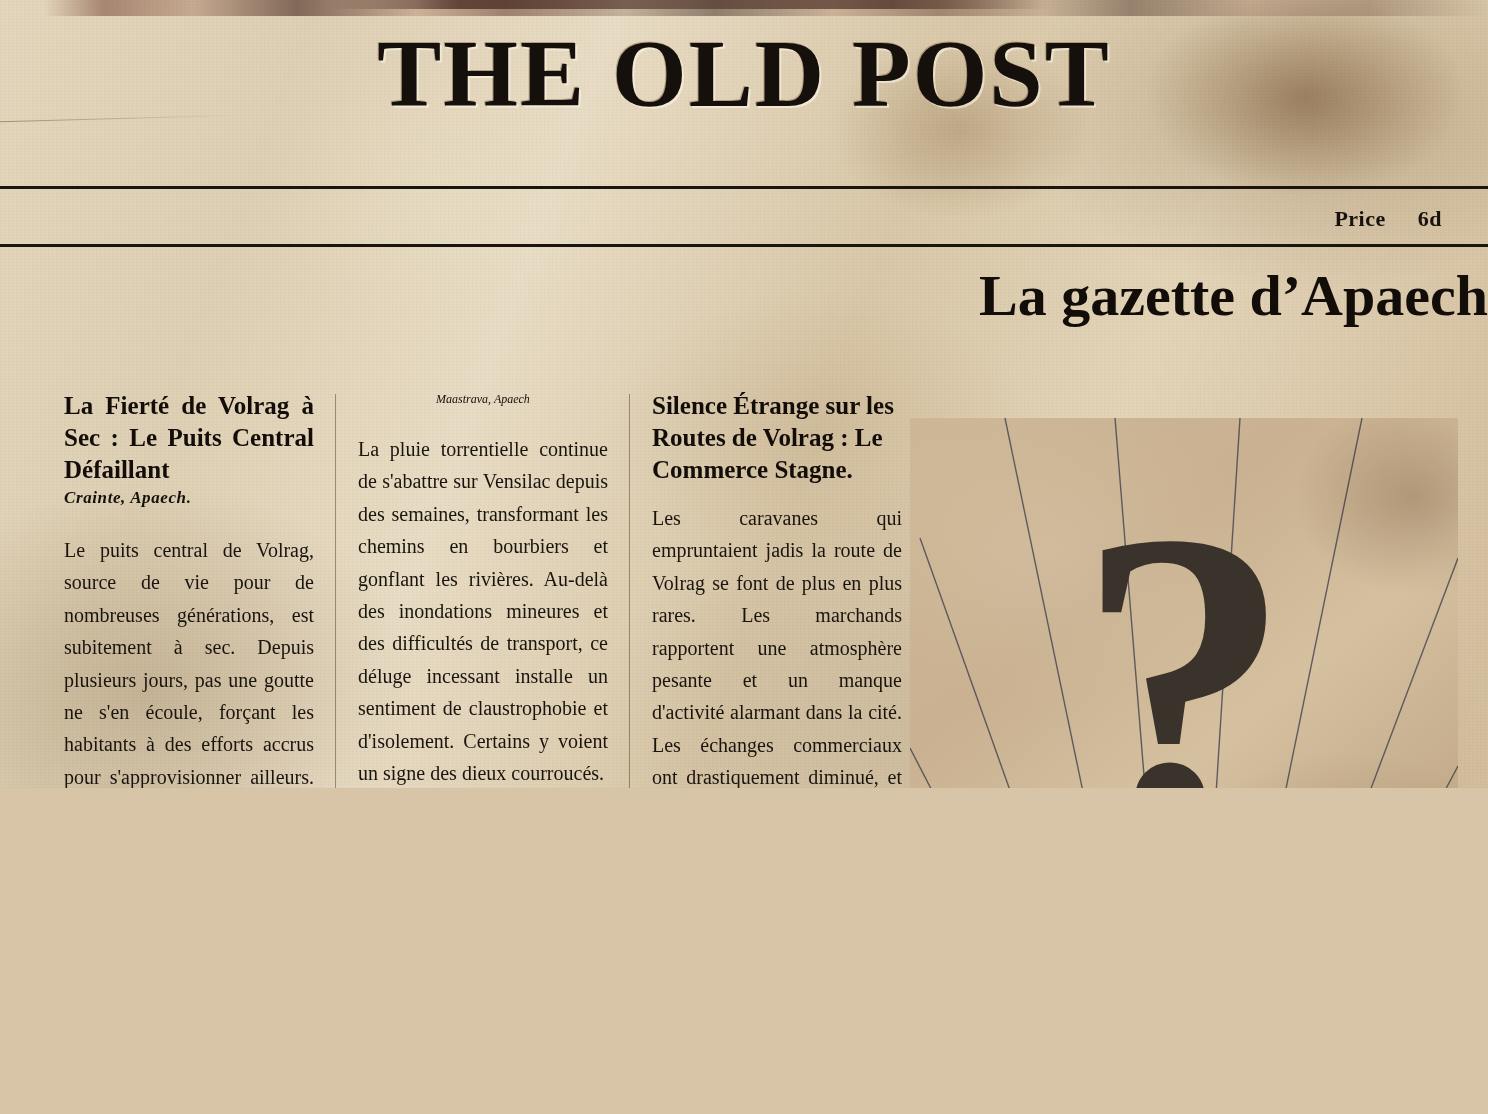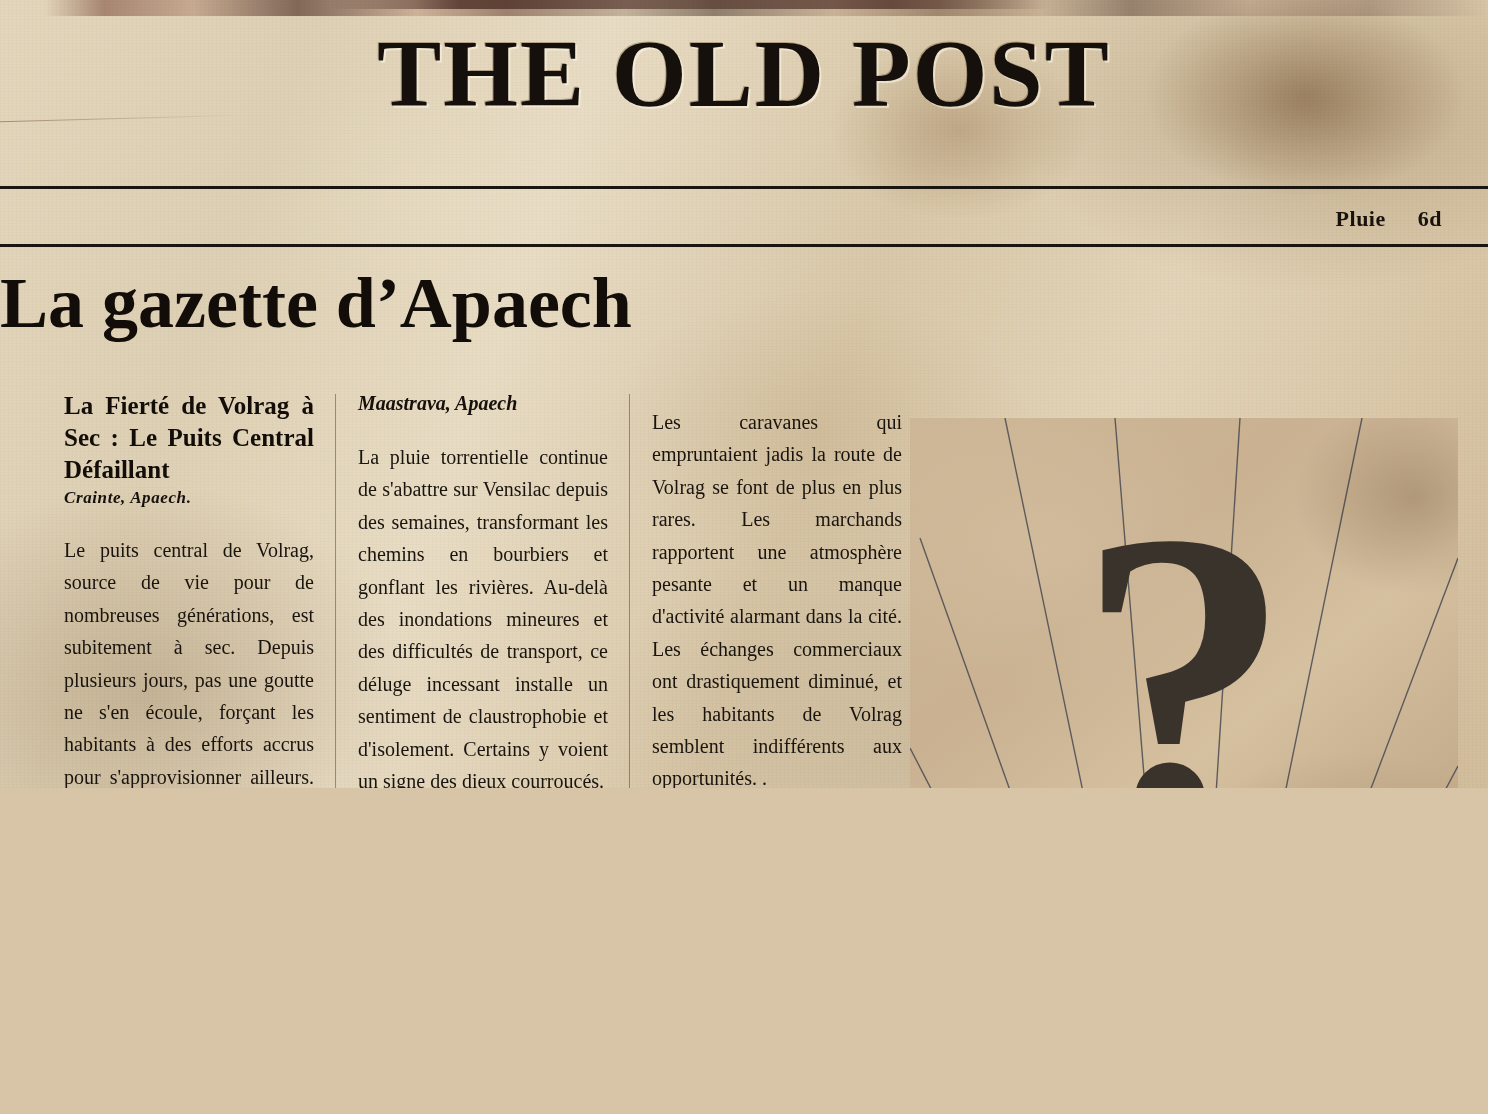--- a/index.html
+++ b/index.html
@@ -120,22 +120,22 @@
     color: #17120d;
     letter-spacing: .5px;
   }
   .price span.amount { margin-left: 32px; }
 
   
   .headline {
     position: absolute;
     left: 0; top: 262px;
     width: 1488px;
-    text-align: left;
-    font-size: 72px;
+    text-align: right;
+    font-size: 58px;
     font-weight: bold;
     letter-spacing: 0px;
     color: #120d09;
   }
 
   
   .columns {
     position: absolute;
     left: 20px; top: 390px;
     width: 1428px;
@@ -168,23 +168,24 @@
   }
   .col-dateline {
     font-size: 17px;
     font-style: italic;
     font-weight: bold;
     color: #15100b;
     letter-spacing: .6px;
     margin-top: 2px;
   }
   .col-dateline.plain {
-    font-weight: bold;
+    font-weight: normal;
     letter-spacing: 0;
-    font-size: 20px;
+    font-size: 12px;
+    text-align: center;
   }
   .col-body {
     margin-top: 26px;
     font-size: 20px;
     line-height: 1.62;
     text-align: justify;
     color: #1a140e;
   }
   .col3 .col-body { margin-top: 16px; }
 
@@ -239,41 +240,42 @@
   <div class="crease"></div>
 
   <div class="masthead">
     <div class="masthead-title">THE OLD POST</div>
   </div>
 
   <div class="rule-top"></div>
   <div class="rule-bottom"></div>
 
   <div class="price">
-    <span>Pluie</span><span class="amount">6d</span>
+    <span>Price</span><span class="amount">6d</span>
   </div>
 
   <div class="headline">La gazette d’Apaech</div>
 
   <div class="columns">
 
     <div class="col col1">
       <div class="col-head">La Fierté de Volrag à Sec : Le Puits Central Défaillant</div>
       <div class="col-dateline">Crainte, Apaech.</div>
       <div class="col-body">Le puits central de Volrag, source de vie pour de nombreuses générations, est subitement à sec. Depuis plusieurs jours, pas une goutte ne s'en écoule, forçant les habitants à des efforts accrus pour s'approvisionner ailleurs. Cette défaillance sans précédent ajoute aux inquiétudes croissantes concernant la ville. Les anciens parlent de mauvais présages.</div>
       <div class="col-divider" style="right:0;"></div>
     </div>
 
     <div class="col col2">
       <div class="col-dateline plain">Maastrava, Apaech</div>
       <div class="col-body">La pluie torrentielle continue de s'abattre sur Vensilac depuis des semaines, transformant les chemins en bourbiers et gonflant les rivières. Au-delà des inondations mineures et des difficultés de transport, ce déluge incessant installe un sentiment de claustrophobie et d'isolement. Certains y voient un signe des dieux courroucés.</div>
       <div class="col-divider" style="right:0;"></div>
     </div>
 
     <div class="col col3">
+      <div class="col-head" style="text-align:left;text-align-last:left;">Silence Étrange sur les Routes de Volrag : Le Commerce Stagne.</div>
       <div class="col-body">Les caravanes qui empruntaient jadis la route de Volrag se font de plus en plus rares. Les marchands rapportent une atmosphère pesante et un manque d'activité alarmant dans la cité. Les échanges commerciaux ont drastiquement diminué, et les habitants de Volrag semblent indifférents aux opportunités. .</div>
     </div>
 
   </div>
 
   <div class="photo">
     <svg class="sunburst" viewBox="0 0 548 660">
       <g stroke="#4a4a52" stroke-width="1.4" fill="none" opacity="0.85">
         <line x1="275" y1="863" x2="205" y2="0"></line>
         <line x1="275" y1="863" x2="330" y2="0"></line>

